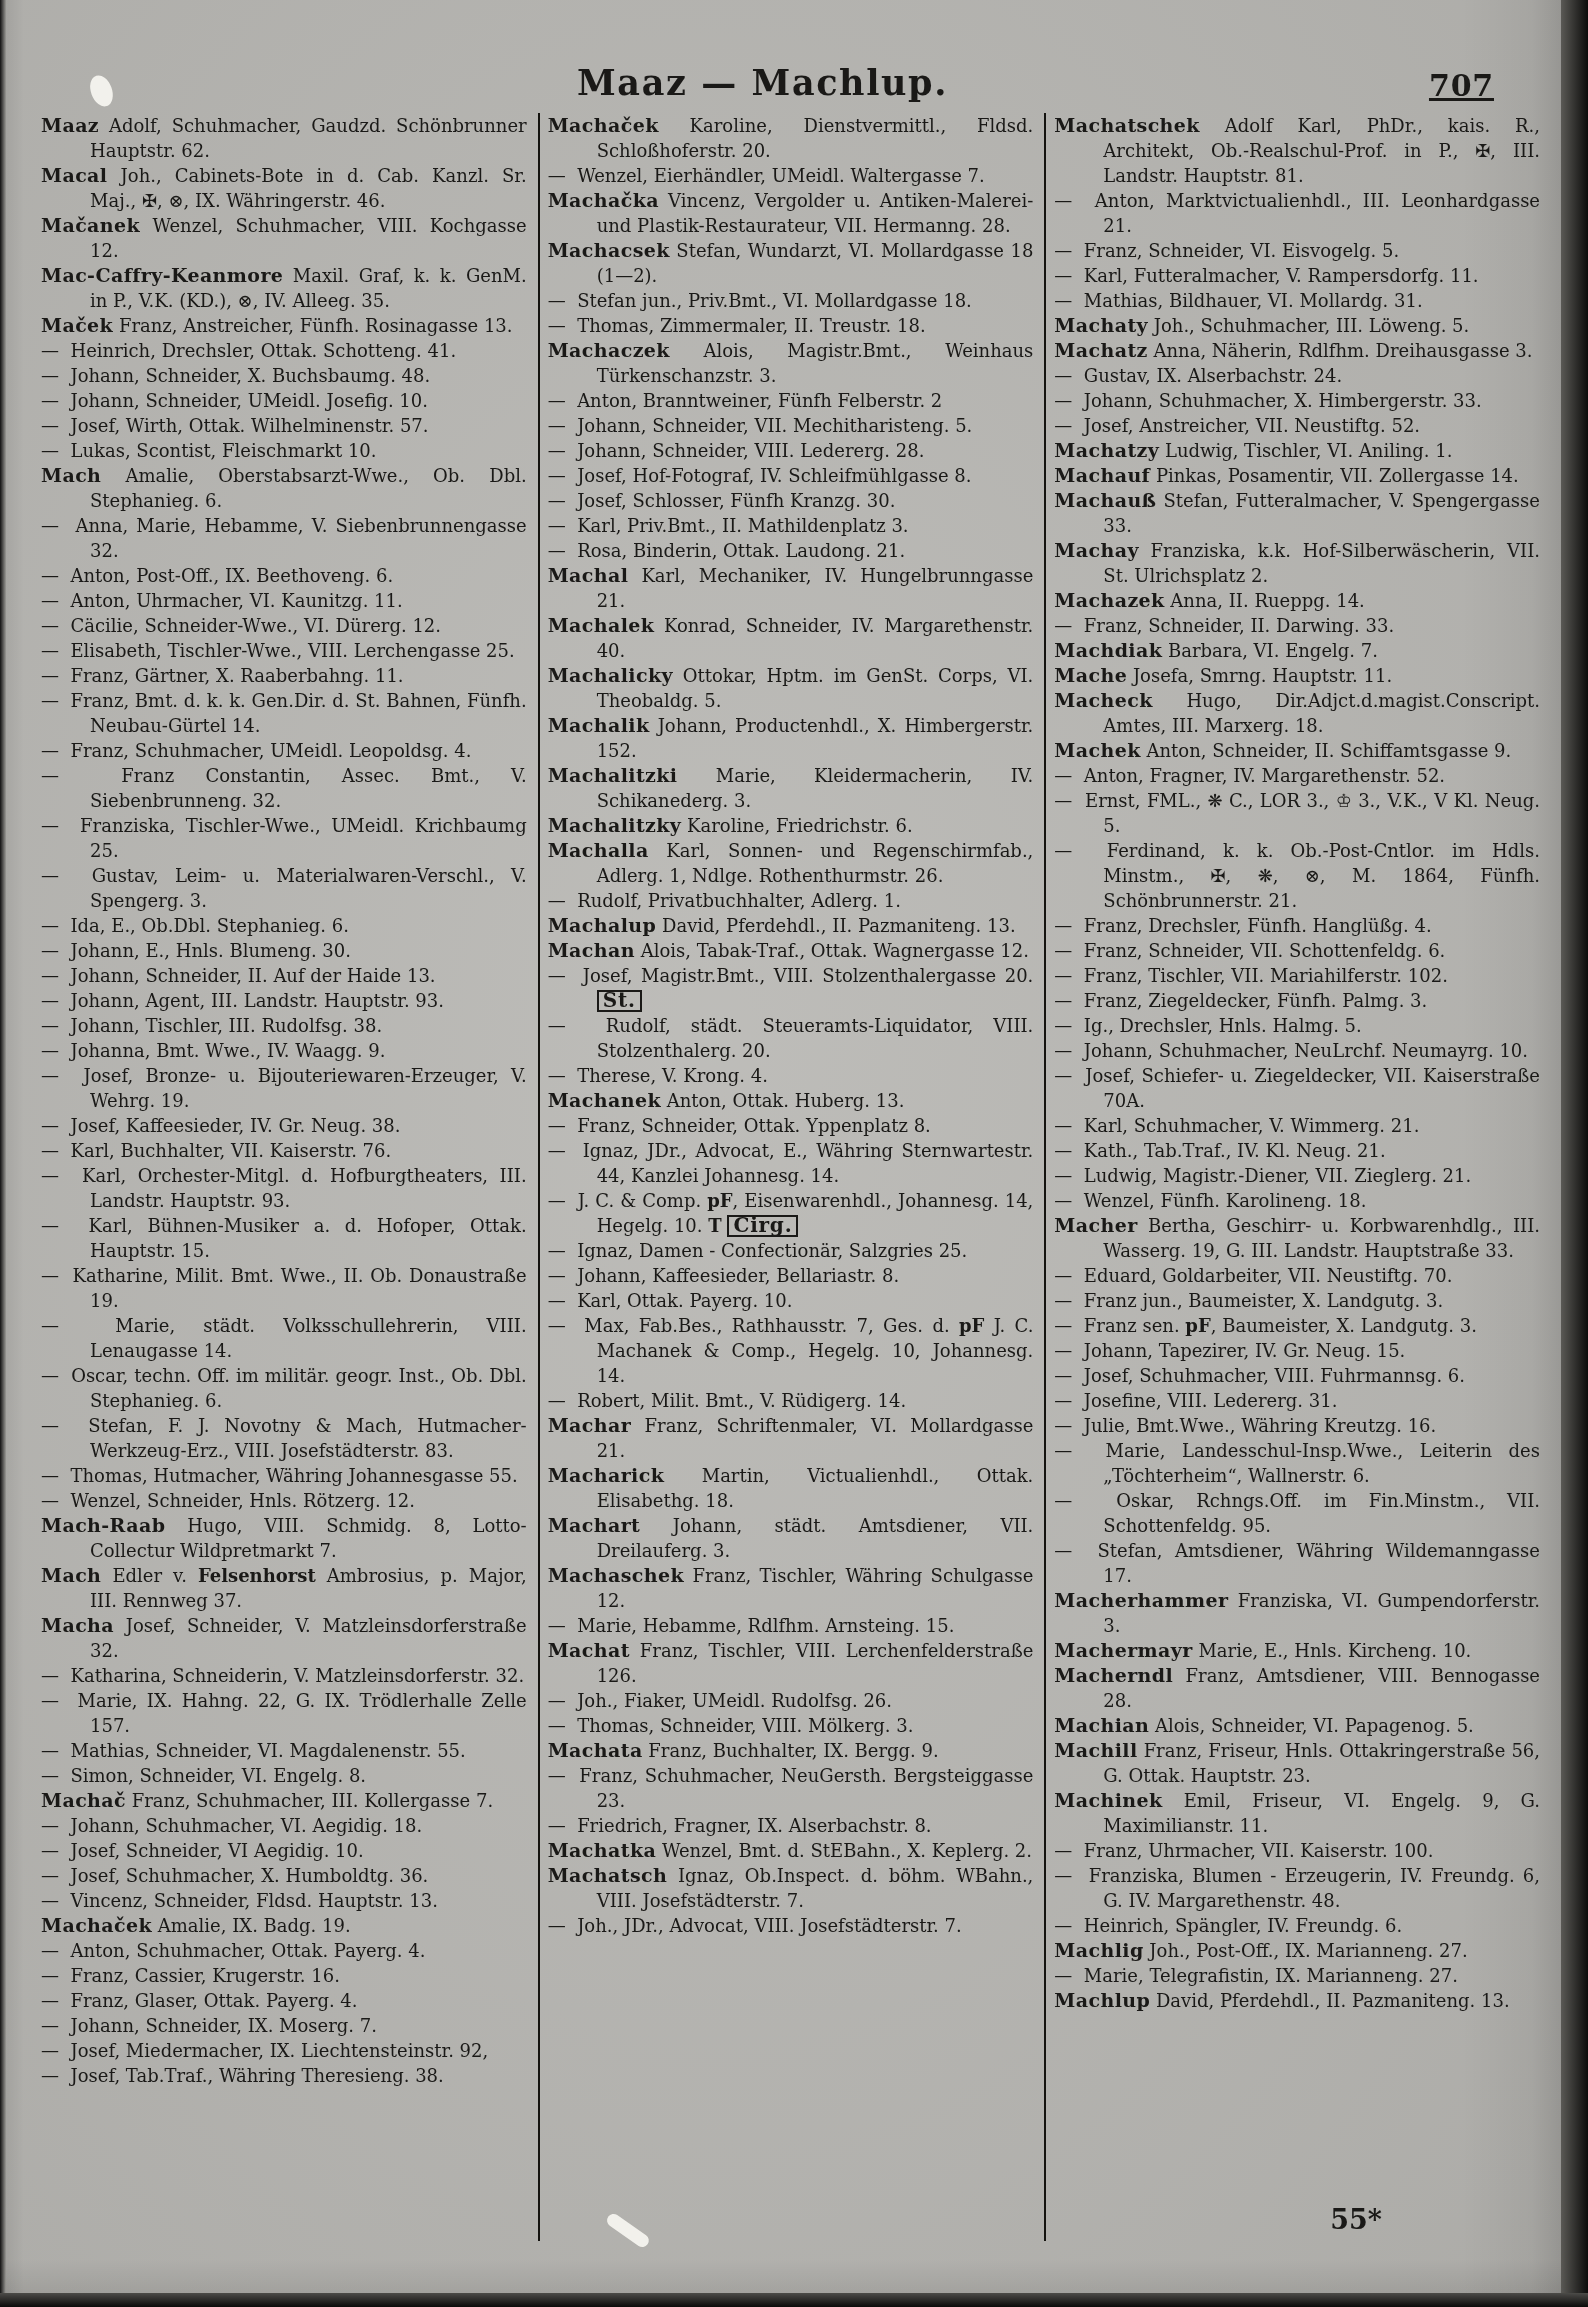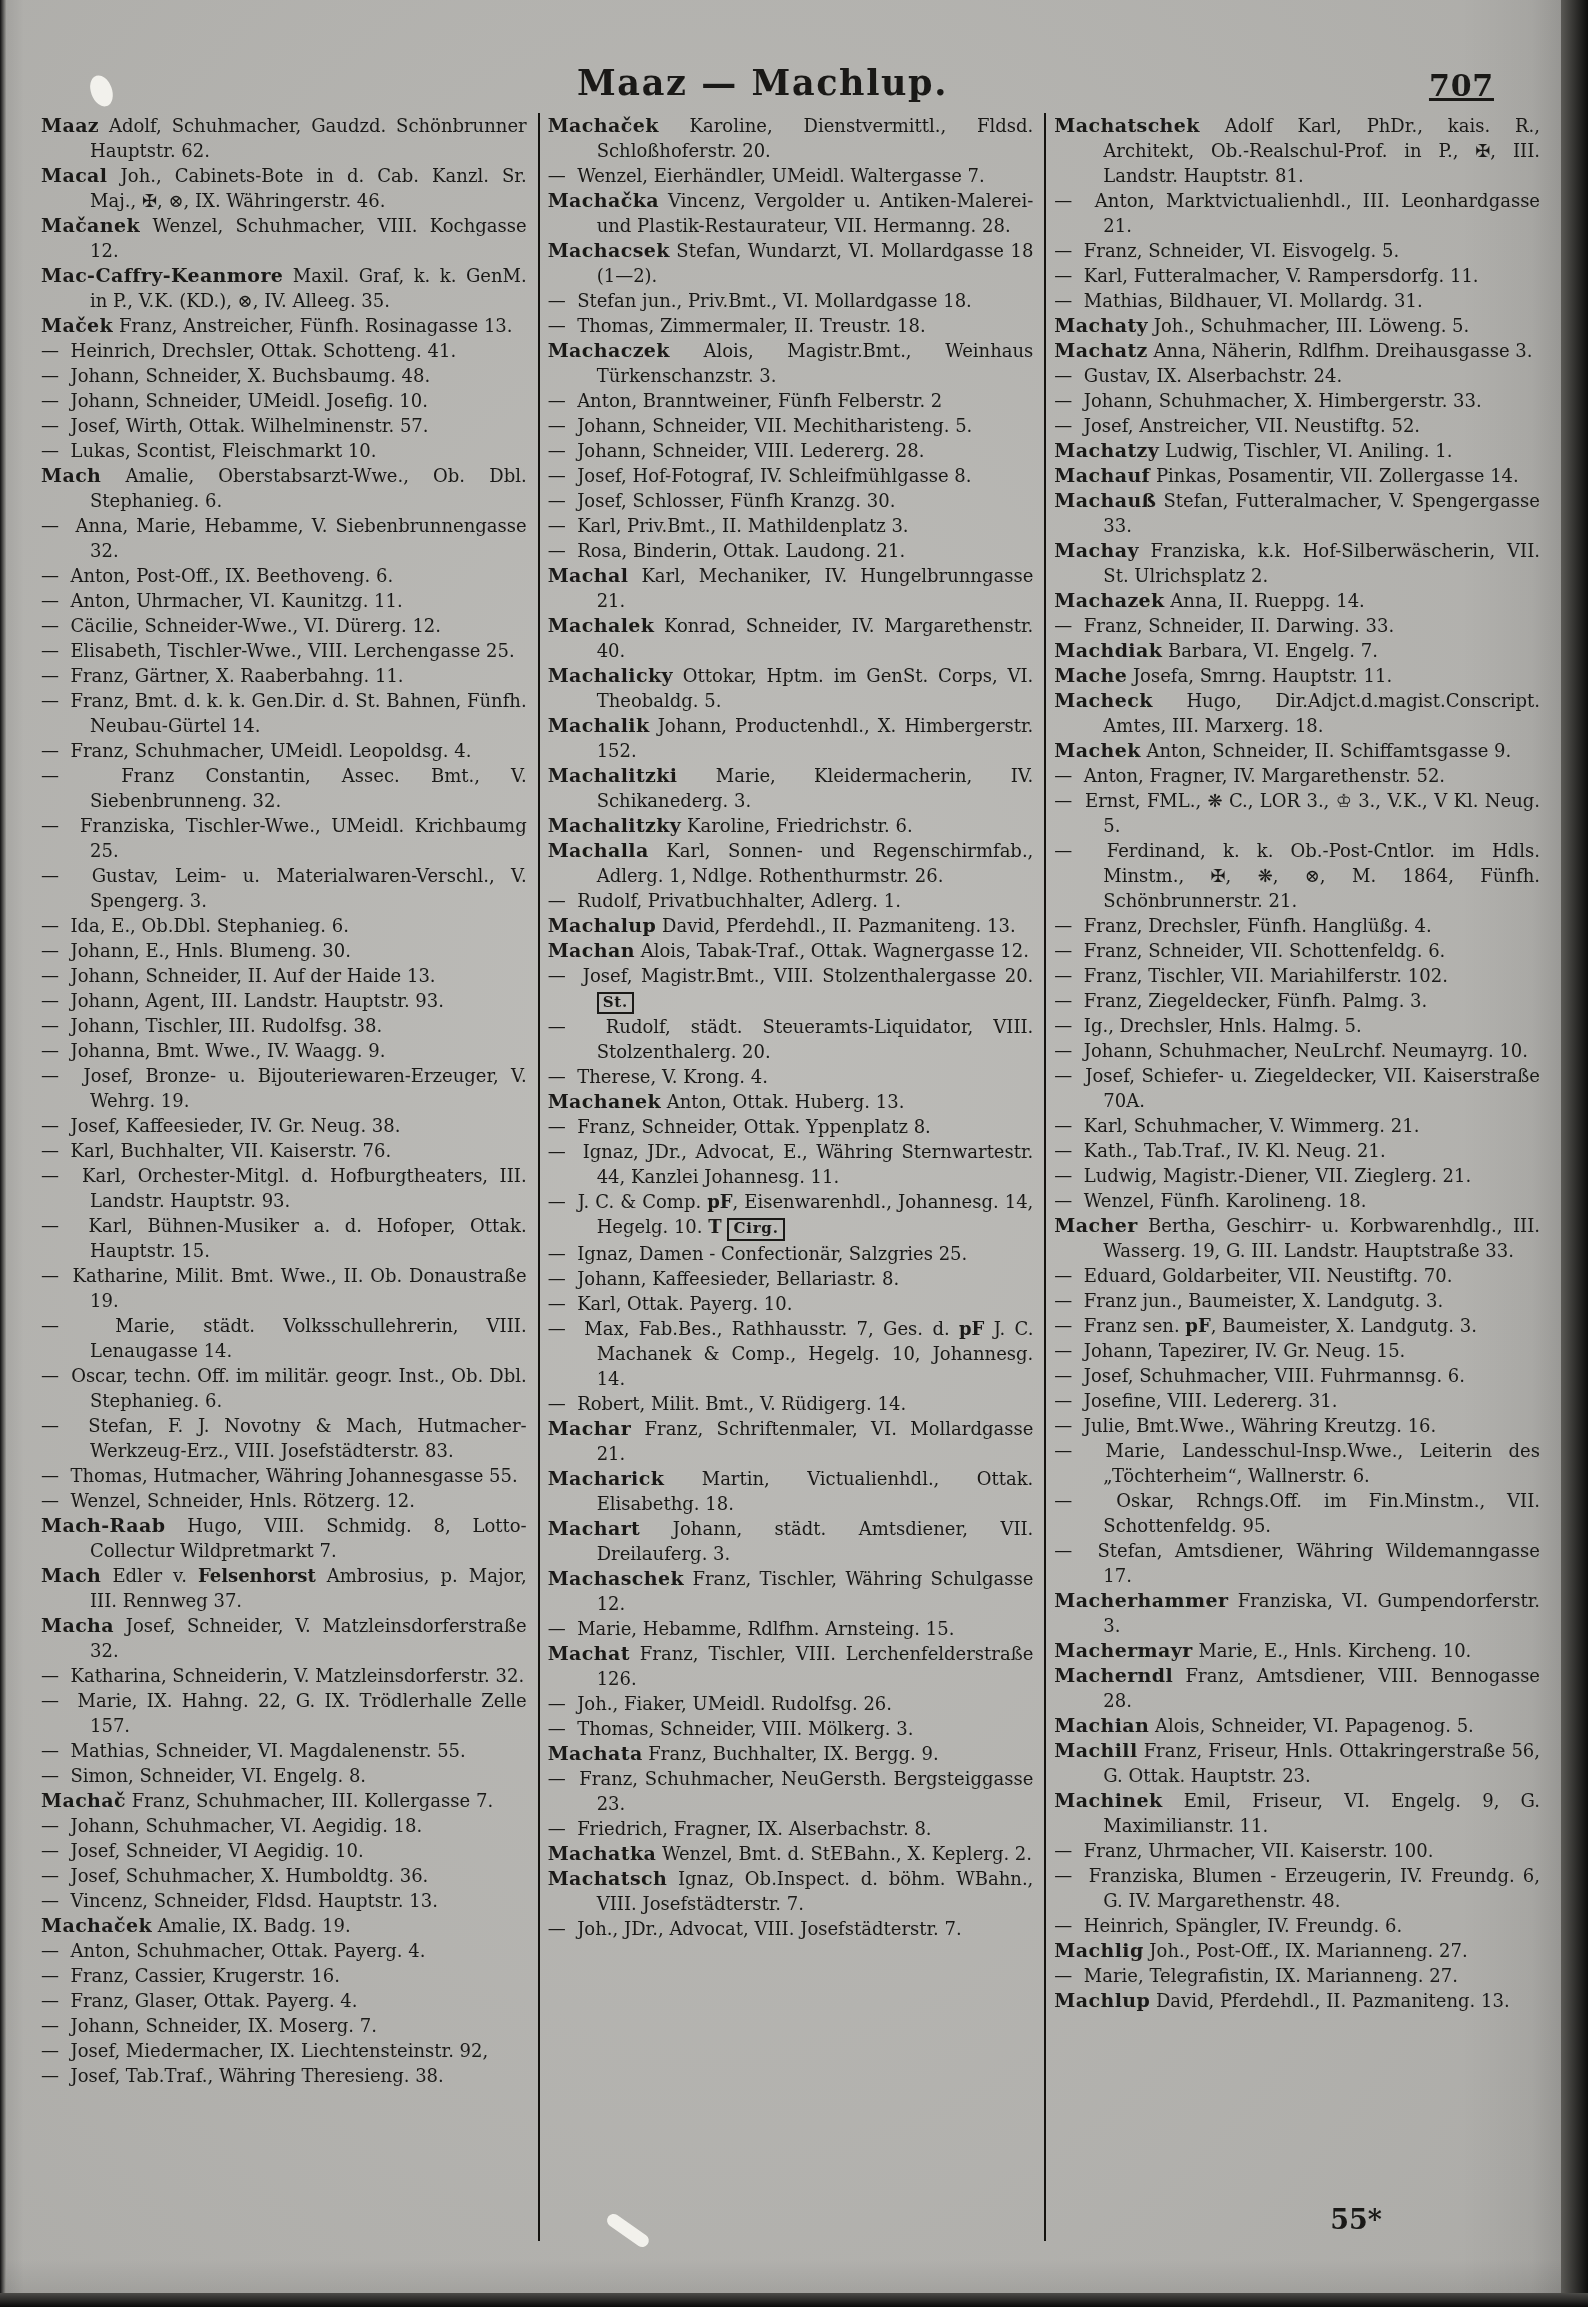--- a/index.html
+++ b/index.html
@@ -41,21 +41,21 @@
     padding:0 11px 0 8px;
     font-size:18px;line-height:25px;
     text-align:justify;
   }
   .col + .col{border-left:2px solid #14130f;}
   .entry{padding-left:49px;text-indent:-49px;}
   .lead{font-weight:bold;font-size:19px;letter-spacing:0.4px;}
   .bold{font-weight:bold;}
   .boxed{
     font-weight:bold;border:2px solid #1a1917;
-    padding:0 4px 0.8px 4px;font-size:15px;letter-spacing:0.8px;
+    padding:0 4px 0.8px 4px;font-size:20px;letter-spacing:0.8px;
     display:inline-block;text-indent:0;line-height:17.5px;
   }
   .catchword{
     position:absolute;right:206px;bottom:72px;
     font-size:27px;font-weight:bold;
   }
   .speck{position:absolute;background:#f2f1ec;border-radius:50%;}
 </style>
 </head>
 <body>
@@ -148,21 +148,21 @@
         <div class="entry"><span class="lead">Machalitzky</span> <span>Karoline, Friedrichstr. 6.</span></div>
         <div class="entry"><span class="lead">Machalla</span> <span>Karl, Sonnen- und Regenschirmfab., Adlerg. 1, Ndlge. Rothenthurmstr. 26.</span></div>
         <div class="entry">—&nbsp; <span>Rudolf, Privatbuchhalter, Adlerg. 1.</span></div>
         <div class="entry"><span class="lead">Machalup</span> <span>David, Pferdehdl., II. Pazmaniteng. 13.</span></div>
         <div class="entry"><span class="lead">Machan</span> <span>Alois, Tabak-Traf., Ottak. Wagnergasse 12.</span></div>
         <div class="entry">—&nbsp; <span>Josef, Magistr.Bmt., VIII. Stolzenthalergasse 20. <span class="boxed">St.</span></span></div>
         <div class="entry">—&nbsp; <span>Rudolf, städt. Steueramts-Liquidator, VIII. Stolzenthalerg. 20.</span></div>
         <div class="entry">—&nbsp; <span>Therese, V. Krong. 4.</span></div>
         <div class="entry"><span class="lead">Machanek</span> <span>Anton, Ottak. Huberg. 13.</span></div>
         <div class="entry">—&nbsp; <span>Franz, Schneider, Ottak. Yppenplatz 8.</span></div>
-        <div class="entry">—&nbsp; <span>Ignaz, JDr., Advocat, E., Währing Sternwartestr. 44, Kanzlei Johannesg. 11.</span></div>
+        <div class="entry">—&nbsp; <span>Ignaz, JDr., Advocat, E., Währing Sternwartestr. 44, Kanzlei Johannesg. 14.</span></div>
         <div class="entry">—&nbsp; <span>J. C. &amp; Comp. <span class="bold">pF</span>, Eisenwarenhdl., Johannesg. 14, Hegelg. 10. <span class="bold">T</span> <span class="boxed">Cirg.</span></span></div>
         <div class="entry">—&nbsp; <span>Ignaz, Damen - Confectionär, Salzgries 25.</span></div>
         <div class="entry">—&nbsp; <span>Johann, Kaffeesieder, Bellariastr. 8.</span></div>
         <div class="entry">—&nbsp; <span>Karl, Ottak. Payerg. 10.</span></div>
         <div class="entry">—&nbsp; <span>Max, Fab.Bes., Rathhausstr. 7, Ges. d. <span class="bold">pF</span> J. C. Machanek &amp; Comp., Hegelg. 10, Johannesg. 14.</span></div>
         <div class="entry">—&nbsp; <span>Robert, Milit. Bmt., V. Rüdigerg. 14.</span></div>
         <div class="entry"><span class="lead">Machar</span> <span>Franz, Schriftenmaler, VI. Mollardgasse 21.</span></div>
         <div class="entry"><span class="lead">Macharick</span> <span>Martin, Victualienhdl., Ottak. Elisabethg. 18.</span></div>
         <div class="entry"><span class="lead">Machart</span> <span>Johann, städt. Amtsdiener, VII. Dreilauferg. 3.</span></div>
         <div class="entry"><span class="lead">Machaschek</span> <span>Franz, Tischler, Währing Schulgasse 12.</span></div>

